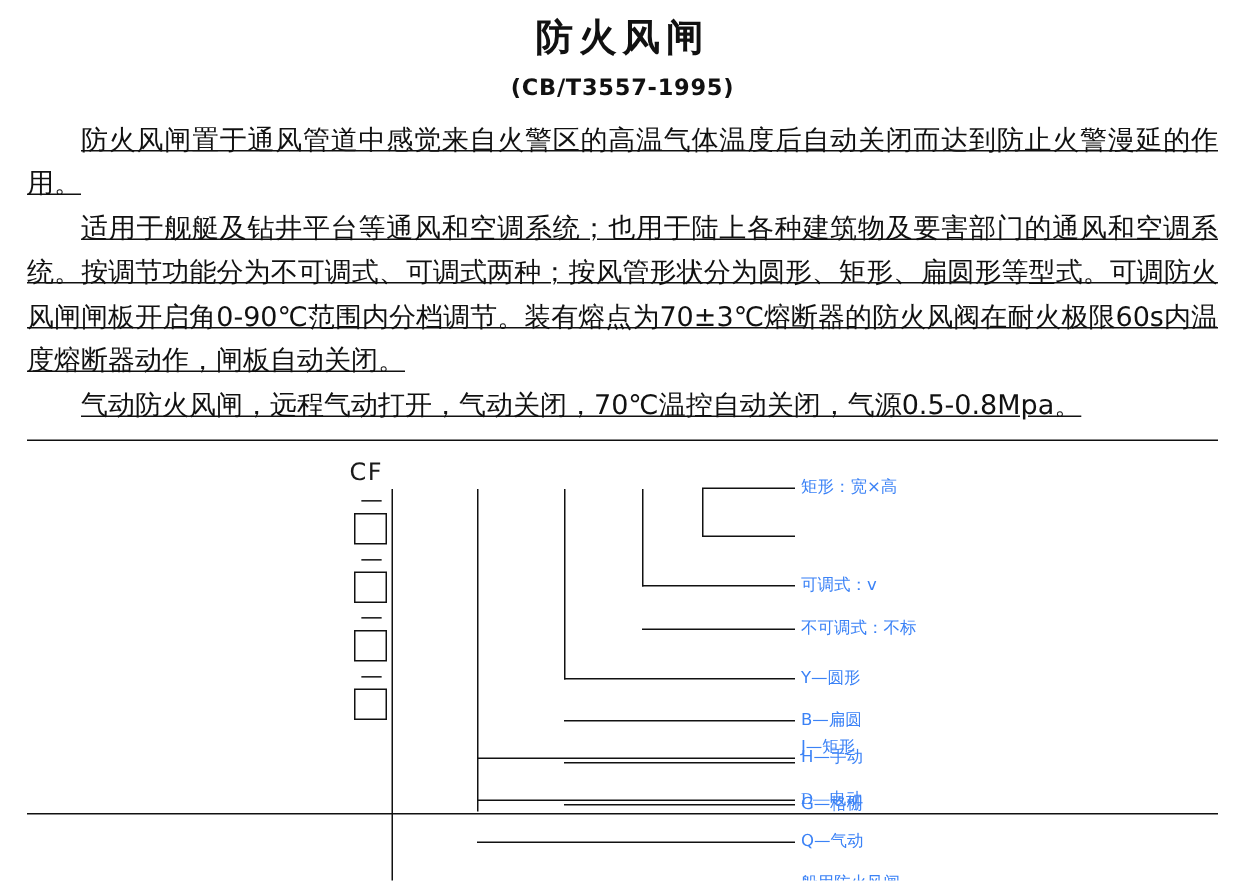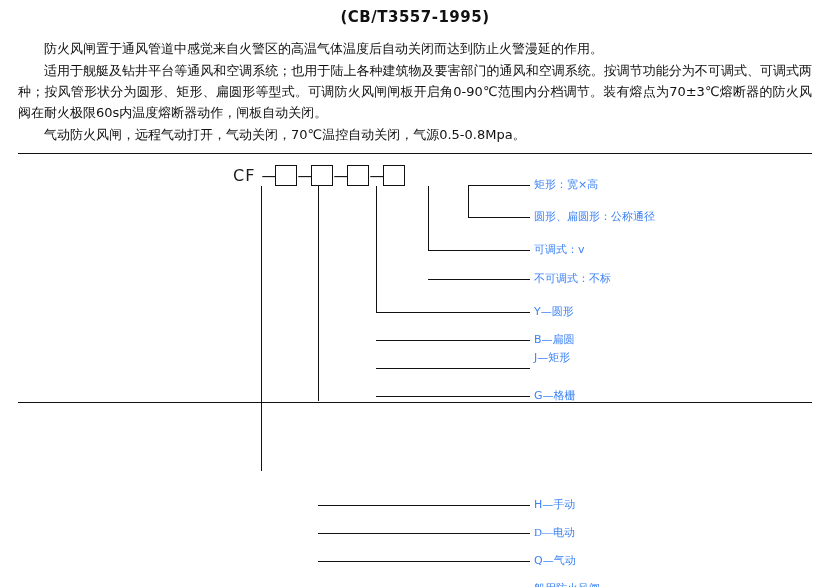--- a/index.html
+++ b/index.html
@@ -33,24 +33,25 @@
   .doc-subtitle {
     text-align: center;
     font-size: 15px;
     margin-top: 8px;
     letter-spacing: 0.5px;
     color: #111;
     font-weight: bold;
   }
   .body-text {
     margin-top: 12px;
-    font-size: 13px;
+    font-size: 18px;
     line-height: 1.62;
     text-align: justify;
     color: #111;
+    text-decoration: underline;
   }
   .body-text p {
     margin: 0 0 1px 0;
     text-indent: 2em;
   }
   
   .diagram {
     position: relative;
     width: 794px;
     height: 250px;
@@ -66,20 +67,21 @@
   .rule-top { top: 0; }
   .rule-bottom { top: 249px; }
 
   .code-row {
     position: absolute;
     top: 12px;
     left: 215px;
     display: flex;
     align-items: center;
     font-size: 15px;
+    flex-direction: column;
   }
   .code-row .cf {
     font-size: 16px;
     letter-spacing: 1px;
     margin-right: 6px;
   }
   .box {
     width: 22px;
     height: 21px;
     border: 1px solid #111;
@@ -109,20 +111,21 @@
     position: absolute;
     height: 1px;
     background: #111;
   }
 </style>
 </head>
 <body>
 
 <div class="page">
 
+  <div class="doc-title">防火风闸</div>
   <div class="doc-subtitle">(CB/T3557-1995)</div>
 
   <div class="body-text">
     <p>防火风闸置于通风管道中感觉来自火警区的高温气体温度后自动关闭而达到防止火警漫延的作用。</p>
     <p>适用于舰艇及钻井平台等通风和空调系统；也用于陆上各种建筑物及要害部门的通风和空调系统。按调节功能分为不可调式、可调式两种；按风管形状分为圆形、矩形、扁圆形等型式。可调防火风闸闸板开启角0-90℃范围内分档调节。装有熔点为70±3℃熔断器的防火风阀在耐火极限60s内温度熔断器动作，闸板自动关闭。</p>
     <p>气动防火风闸，远程气动打开，气动关闭，70℃温控自动关闭，气源0.5-0.8Mpa。</p>
   </div>
 
   <div class="diagram">
     <div class="rule rule-top"></div>
@@ -137,21 +140,20 @@
       <span class="dash">—</span>
       <span class="box"></span>
       <span class="dash">—</span>
       <span class="box"></span>
     </div>
 
     <div class="vline" style="left:450px; top:33px; height:32px;"></div>
     <div class="hline" style="left:450px; top:32px; width:62px;"></div>
     <div class="hline" style="left:450px; top:64px; width:62px;"></div>
     <div class="legend" style="left:516px; top:24px;">矩形：宽×高</div>
-    <div class="legend" style="left:516px; top:56px;">圆形、扁圆形：公称通径</div>
 
     <div class="vline" style="left:410px; top:33px; height:65px;"></div>
     <div class="hline" style="left:410px; top:97px; width:102px;"></div>
     <div class="hline" style="left:410px; top:126px; width:102px;"></div>
     <div class="legend" style="left:516px; top:89px;">可调式：v</div>
     <div class="legend" style="left:516px; top:118px;text-align:center;">不可调式：不标</div>
 
     <div class="vline" style="left:358px; top:33px; height:127px;"></div>
     <div class="hline" style="left:358px; top:159px; width:154px;"></div>
     <div class="hline" style="left:358px; top:187px; width:154px;"></div>

